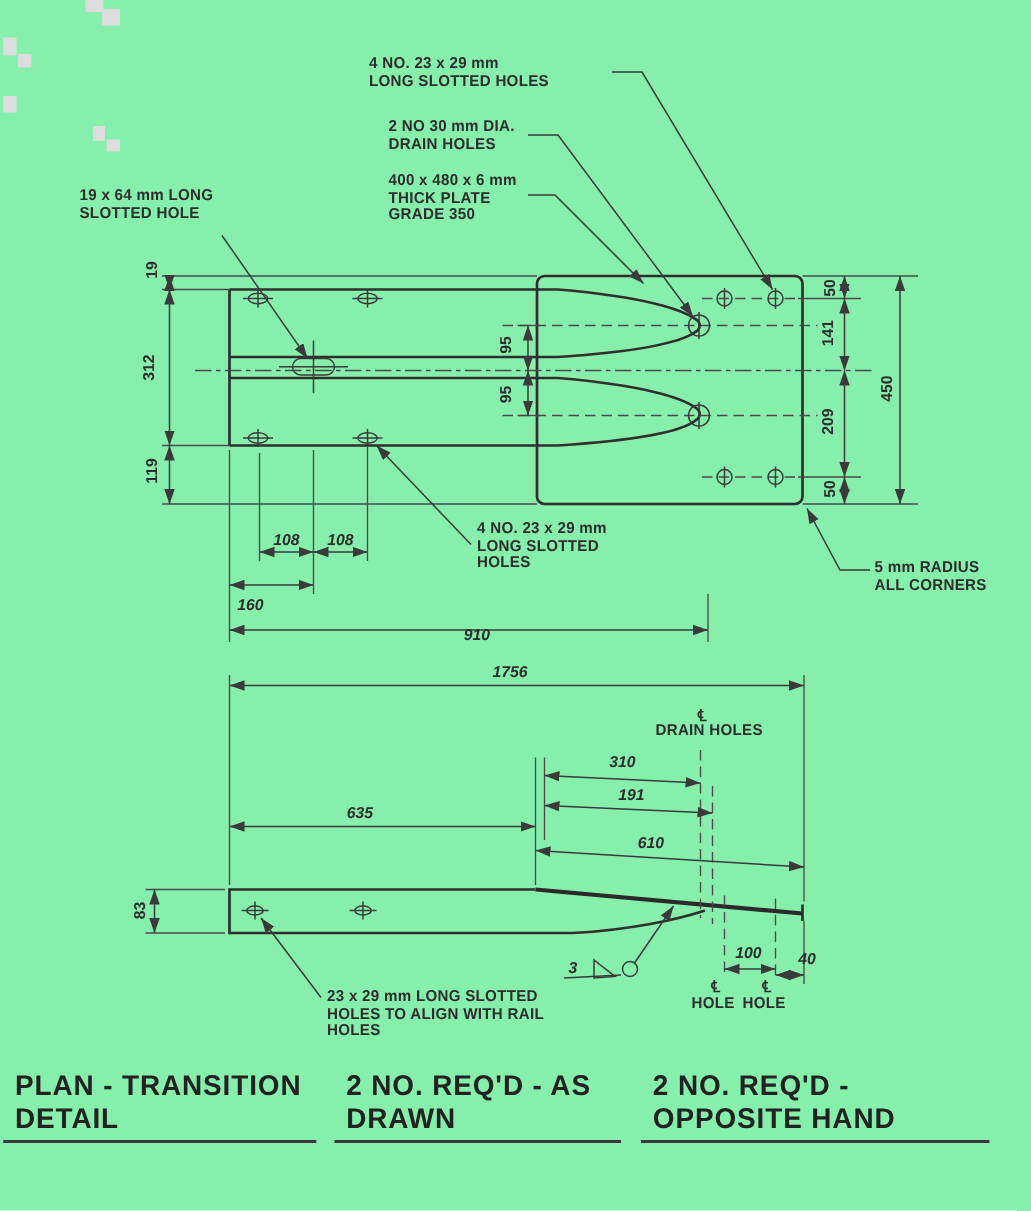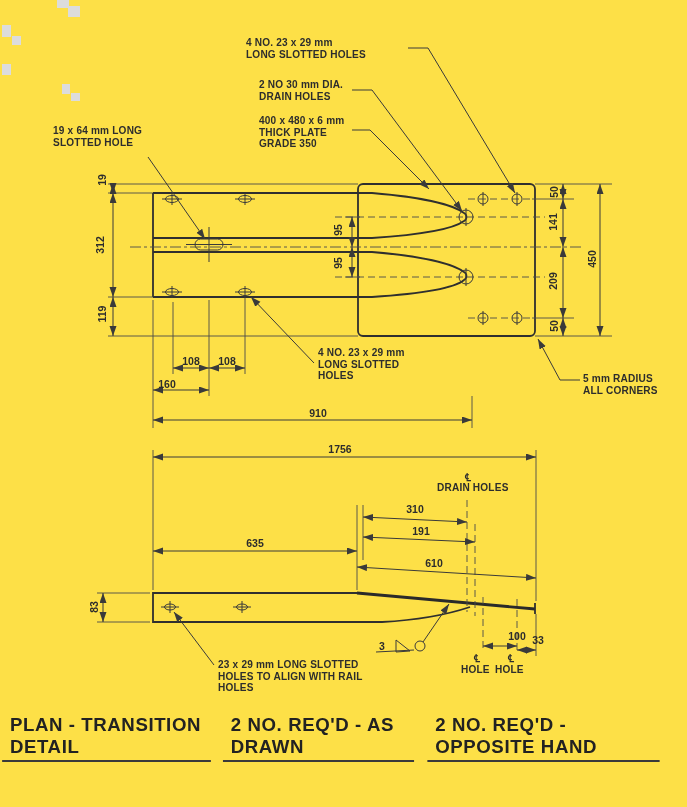--- a/index.html
+++ b/index.html
@@ -1,30 +1,30 @@
 <!DOCTYPE html>
 <html><head>
 <meta charset="utf-8">
 <style>
   html,body{margin:0;padding:0;background:#ffffff;}
-  #sheet{position:relative;width:687px;height:807px;background:#fde047;overflow:hidden;
+  #sheet{position:relative;width:687px;height:807px;background:#86efac;overflow:hidden;
          font-family:"Liberation Sans",sans-serif;}
   svg{position:absolute;left:0;top:0;}
   .out{fill:none;stroke:#2f2f2f;stroke-width:1.8;}
   .thick{fill:none;stroke:#2a2a2a;stroke-width:2.8;}
   .thin{fill:none;stroke:#3a3a3a;stroke-width:1;}
   .ext{fill:none;stroke:#4a4a4a;stroke-width:0.9;}
   .cl{fill:none;stroke:#4a4a4a;stroke-width:0.9;stroke-dasharray:11 3 3 3;}
   .dash{fill:none;stroke:#4a4a4a;stroke-width:0.9;stroke-dasharray:7 4;}
   .dim{fill:none;stroke:#3a3a3a;stroke-width:1;marker-start:url(#arr);marker-end:url(#arr);}
   .lead{fill:none;stroke:#3a3a3a;stroke-width:1;marker-end:url(#arr);}
   .lbl{position:absolute;font-weight:bold;font-size:10.5px;line-height:11.5px;color:#2d2d2d;
        white-space:pre-line;letter-spacing:0.2px;transform:scaleX(0.96);transform-origin:left top;}
   .dimlbl{position:absolute;font-weight:bold;font-size:10.5px;line-height:11px;color:#2d2d2d;
-       white-space:nowrap;transform:translate(-50%,-50%);}
+       white-space:nowrap;transform:translate(-50%,-50%);font-style:italic;}
   .rot{position:absolute;font-weight:bold;font-size:10.5px;line-height:11px;color:#2d2d2d;
        white-space:nowrap;transform:translate(-50%,-50%) rotate(-90deg);}
   .clsym{position:absolute;font-weight:bold;font-size:11px;color:#2d2d2d;
        transform:translate(-50%,-50%);}
   .titles{position:absolute;left:0;top:714px;width:662px;display:flex;flex-direction:row;
        align-items:center;gap:8px;}
   .titleline{font-weight:bold;font-size:19px;color:#222;letter-spacing:0.6px;
        border-bottom:2px solid #3a3a3a;padding:0 8px 2px 8px;transform:scaleX(0.98);}
   .artifact{position:absolute;background:#dcdcdc;}
 </style>
@@ -226,31 +226,31 @@
   <div class="rot" style="left:102px;top:314px">119</div>
   <div class="rot" style="left:338px;top:230px">95</div>
   <div class="rot" style="left:338px;top:263px">95</div>
   <div class="rot" style="left:554px;top:192px">50</div>
   <div class="rot" style="left:553px;top:222px">141</div>
   <div class="rot" style="left:553px;top:281px">209</div>
   <div class="rot" style="left:554px;top:326px">50</div>
   <div class="rot" style="left:592px;top:259px">450</div>
   <div class="dimlbl" style="left:191px;top:361px">108</div>
   <div class="dimlbl" style="left:227px;top:361px">108</div>
-  <div class="dimlbl" style="left:167px;top:384px">160</div>
-  <div class="dimlbl" style="left:318px;top:413px">910</div>
+  <div class="dimlbl" style="left:167px;top:404px">160</div>
+  <div class="dimlbl" style="left:318px;top:424px">910</div>
 
   <div class="dimlbl" style="left:340px;top:449px">1756</div>
-  <div class="dimlbl" style="left:255px;top:543px">635</div>
+  <div class="dimlbl" style="left:240px;top:543px">635</div>
   <div class="dimlbl" style="left:415px;top:509px">310</div>
   <div class="dimlbl" style="left:421px;top:531px">191</div>
   <div class="dimlbl" style="left:434px;top:563px">610</div>
   <div class="rot" style="left:94px;top:607px">83</div>
-  <div class="dimlbl" style="left:517px;top:636px">100</div>
-  <div class="dimlbl" style="left:538px;top:640px">33</div>
+  <div class="dimlbl" style="left:499px;top:636px">100</div>
+  <div class="dimlbl" style="left:538px;top:640px">40</div>
 
   <div class="titles">
     <div class="titleline">PLAN - TRANSITION DETAIL</div>
     <div class="titleline">2 NO. REQ'D - AS DRAWN</div>
     <div class="titleline">2 NO. REQ'D - OPPOSITE HAND</div>
   </div>
 
 </div>
 
 </body></html>

